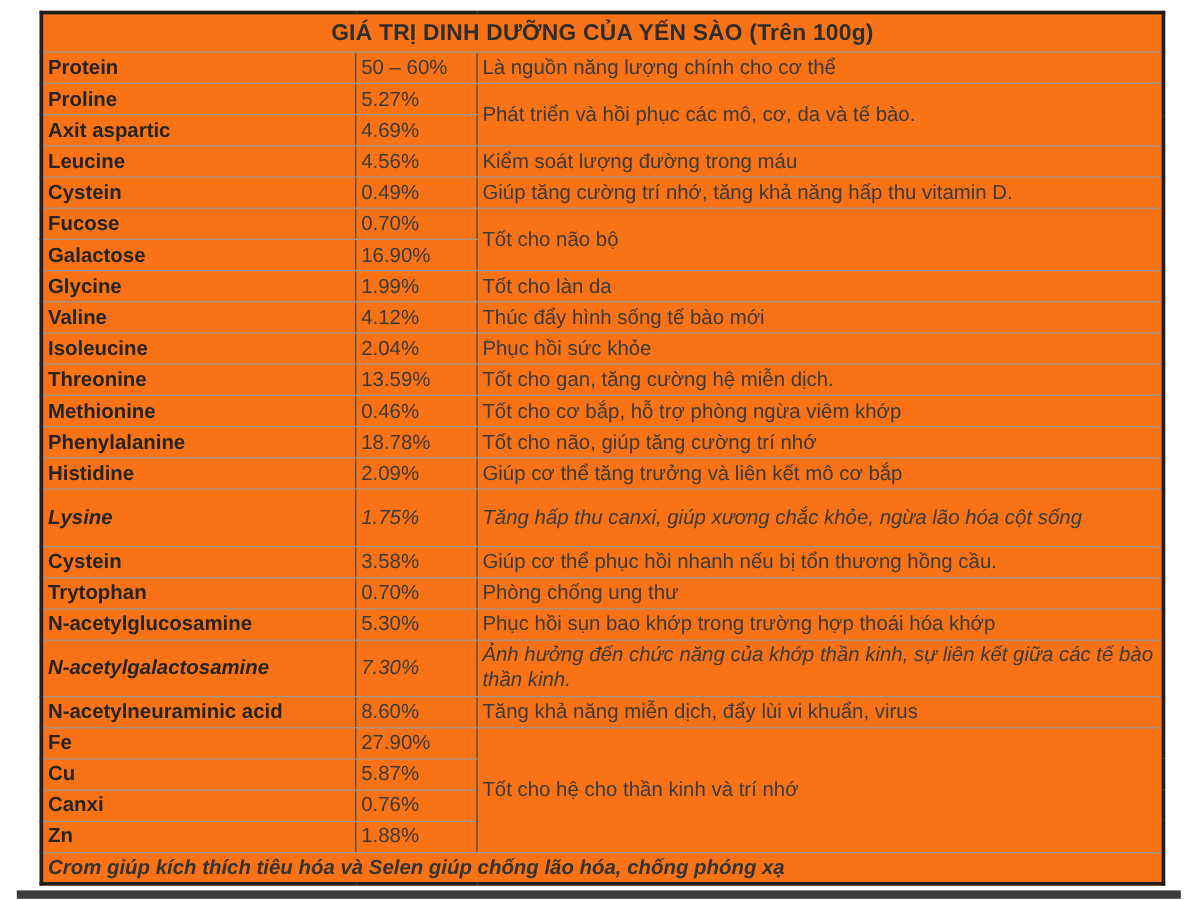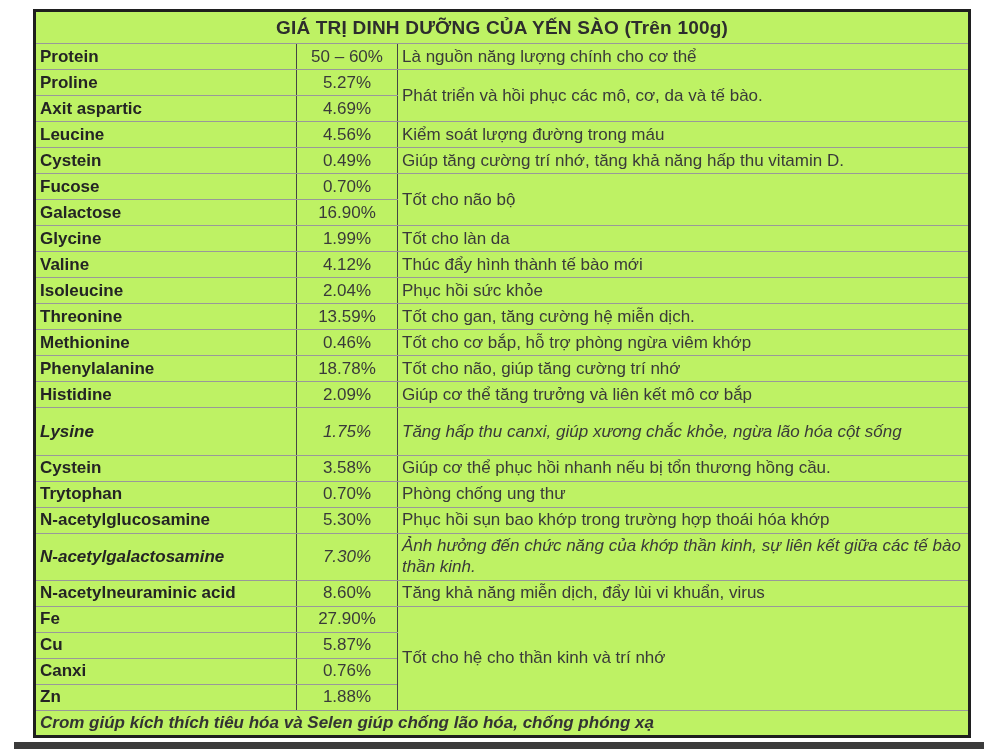--- a/index.html
+++ b/index.html
@@ -6,21 +6,21 @@
   html,body { width:1000px; height:750px; background:#ffffff; overflow:hidden; }
   body { font-family:"Liberation Sans","DejaVu Sans",sans-serif; position:relative; color:#3a3a3a; }
 
   .table-wrap { position:absolute; top:9px; left:33px; }
 
   table.nutrition {
     border-collapse:collapse;
     table-layout:fixed;
     width:935px;
     height:729px;
-    background:#bef264;
+    background:#f97316;
     border:3px solid #1f1f1f;
   }
   col.c1 { width:262px; }
   col.c2 { width:101px; }
   col.c3 { width:572px; }
 
   td, th {
     border-left:1px solid #454545;
     border-right:1px solid #454545;
     border-top:1px solid #999999;
@@ -38,21 +38,21 @@
   tr.r-title { height:33px; }
 
   th.title-cell {
     font-size:19px;
     font-weight:bold;
     color:#2d2d2d;
     text-align:center;
     letter-spacing:0.2px;
   }
   td.name { font-weight:bold; color:#242424; }
-  td.val  { color:#3a3a3a;text-align:center; }
+  td.val  { color:#3a3a3a; }
   td.desc { color:#3a3a3a; }
   td.footer-cell { font-style:italic; color:#333333;font-weight:bold; }
 
   .bottom-bar {
     position:absolute;
     top:742px;
     left:14px;
     width:970px;
     height:7px;
     background:#3b3b3b;
@@ -114,21 +114,21 @@
 
     <tr class="r">
       <td class="name">Glycine</td>
       <td class="val">1.99%</td>
       <td class="desc">Tốt cho làn da</td>
     </tr>
 
     <tr class="r">
       <td class="name">Valine</td>
       <td class="val">4.12%</td>
-      <td class="desc">Thúc đẩy hình thành tế bào mới</td>
+      <td class="desc">Thúc đẩy hình sống tế bào mới</td>
     </tr>
 
     <tr class="r">
       <td class="name">Isoleucine</td>
       <td class="val">2.04%</td>
       <td class="desc">Phục hồi sức khỏe</td>
     </tr>
 
     <tr class="r">
       <td class="name">Threonine</td>

